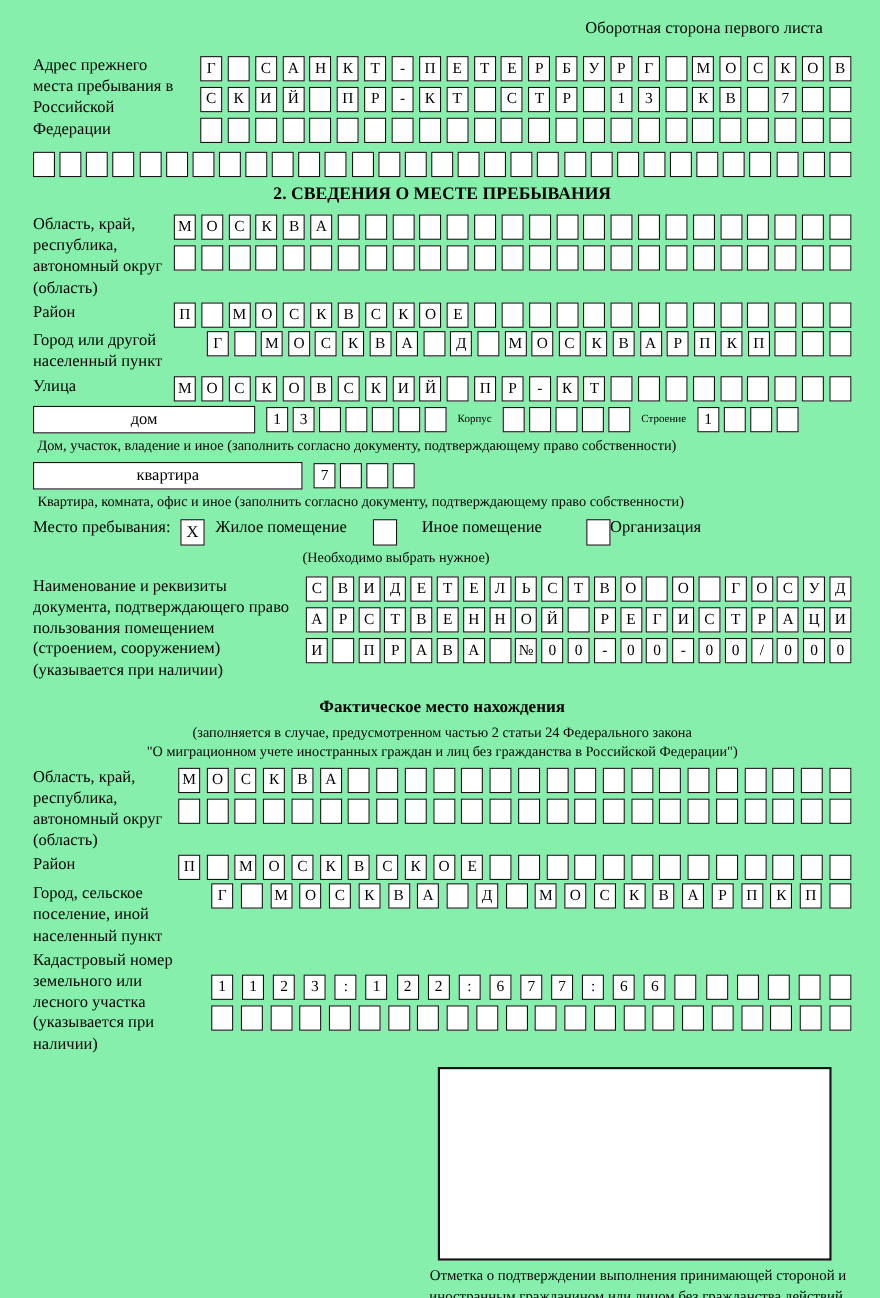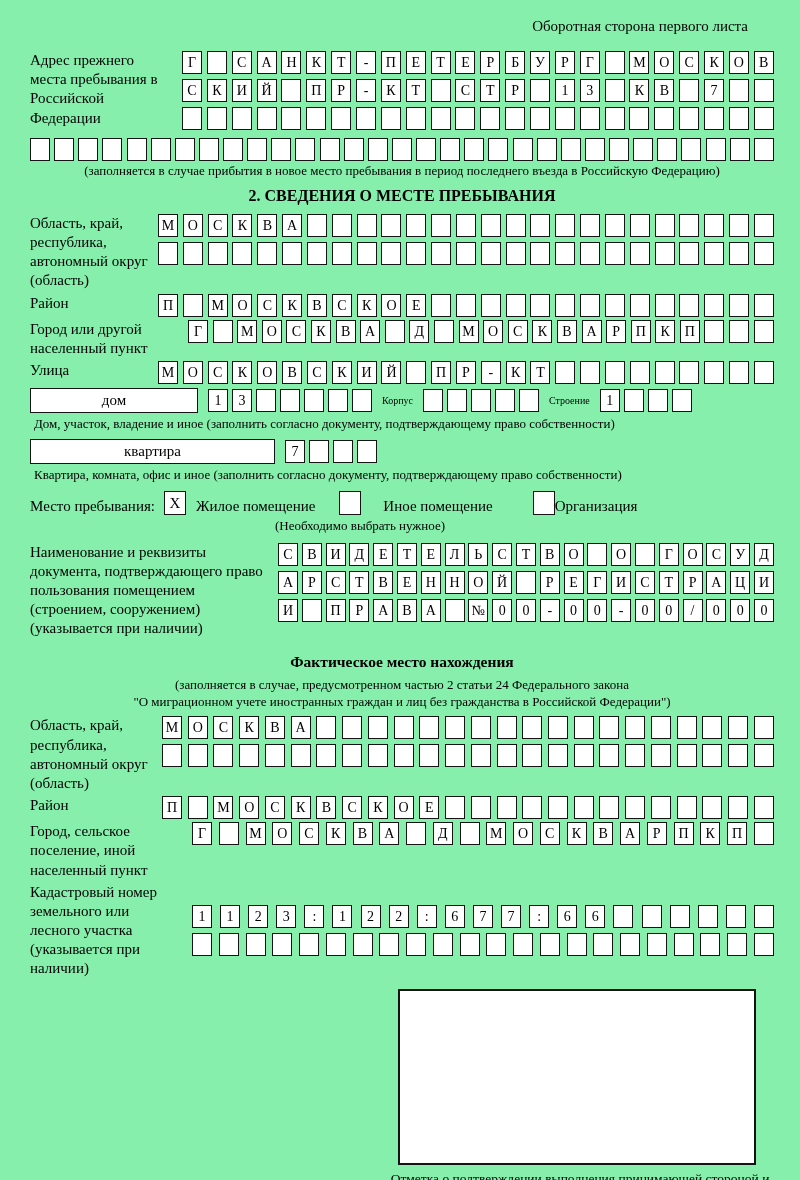--- a/index.html
+++ b/index.html
@@ -19,25 +19,25 @@
   .field{display:flex;align-items:flex-start;margin-bottom:3px;}
   .field-label{font-size:15px;line-height:1.28;padding-right:10px;box-sizing:border-box;flex-shrink:0;}
   .w152{width:152px;} .w128{width:128px;} .w158{width:158px;} .w248{width:248px;}
   .w132{width:132px;} .w162{width:162px;}
   .caption{font-size:13px;line-height:1.3;}
   .center{text-align:center;}
   .section-title{font-weight:bold;font-size:16px;text-align:center;margin:7px 0 9px;}
   .fact-title{font-weight:bold;font-size:15.5px;text-align:center;margin:14px 0 6px;}
   .wide-box{box-sizing:border-box;border:1.5px solid #141414;height:25px;display:flex;
     align-items:center;justify-content:center;font-size:15px;background:#fff;flex-shrink:0;}
-  .w-dom{width:168px;} .w-kv{width:245px;}
+  .w-dom{width:202px;} .w-kv{width:245px;}
   .house-row{display:flex;align-items:center;gap:10px;margin:4px 0 3px;}
   .inline-label{font-size:10px;white-space:nowrap;}
   .caption-left{margin:0 0 6px 4px;}
-  .stay-row{display:flex;align-items:flex-end;margin-top:7px;font-size:15px;}
+  .stay-row{display:flex;align-items:flex-start;margin-top:7px;font-size:15px;}
   .checkbox{box-sizing:border-box;width:22px;height:24px;border:1.5px solid #141414;
     text-align:center;font-size:15px;line-height:22px;flex-shrink:0;background:#fff;}
   .stay-opt{white-space:nowrap;}
   .choose-note{margin:3px 0 8px 245px;}
   .doc-field{margin-top:4px;justify-content:space-between;}
   .stamp-box{box-sizing:border-box;width:358px;height:176px;border:2px solid #141414;
     margin:10px 0 5px 368px;background:#fff;}
   .stamp-caption{width:420px;margin-left:340px;text-align:center;font-size:13.5px;line-height:1.4;} .mb6{margin-bottom:6px;}
 </style>
 </head>
@@ -156,21 +156,20 @@
       <span class="cell"></span>
       <span class="cell"></span>
       <span class="cell"></span>
       <span class="cell"></span>
       <span class="cell"></span>
       <span class="cell"></span>
       <span class="cell"></span>
       <span class="cell"></span>
       <span class="cell"></span>
     </div>
-  <div class="caption center mb6">(заполняется в случае прибытия в новое место пребывания в период последнего въезда в Российскую Федерацию)</div>
 
   <div class="section-title">2. СВЕДЕНИЯ О МЕСТЕ ПРЕБЫВАНИЯ</div>
 
   <div class="field">
     <div class="field-label w128">Область, край, республика, автономный округ (область)</div>
     <div class="rows">
       <div class="cells">
           <span class="cell">М</span>
           <span class="cell">О</span>
           <span class="cell">С</span>

